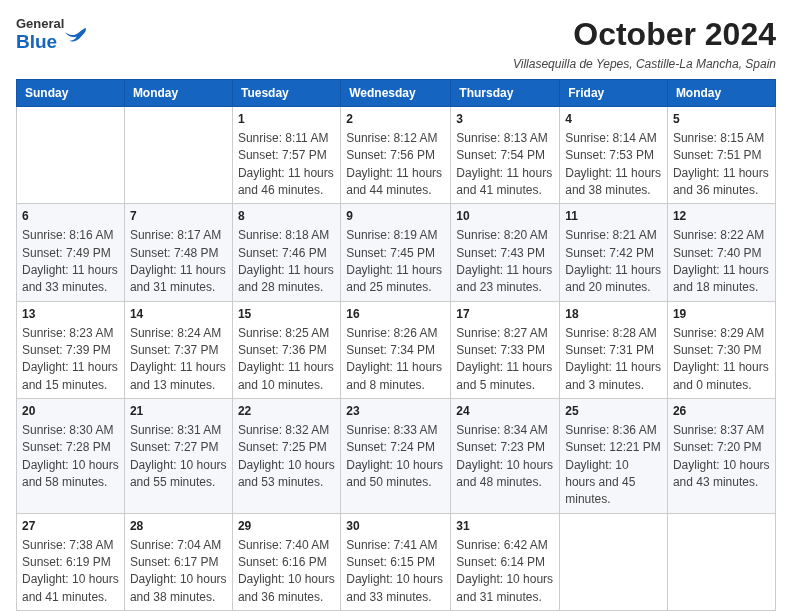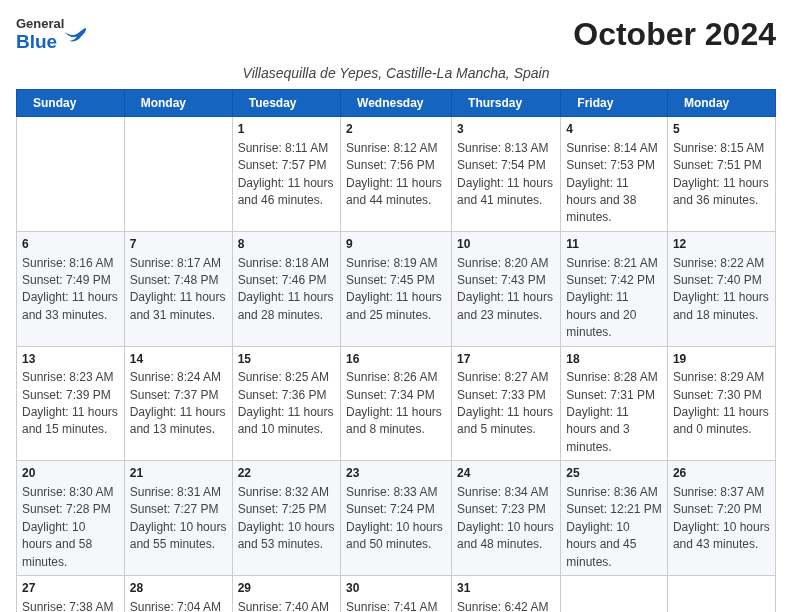--- a/index.html
+++ b/index.html
@@ -7,21 +7,21 @@
       font-family: Arial, sans-serif;
       background: #fff;
       width: 792px;
       min-height: 612px;
       padding: 16px;
     }
     .header-logo {
       display: flex;
       align-items: flex-start;
       justify-content: space-between;
-      margin-bottom: 12px;
+      margin-bottom: 4px;
     }
     .logo {
       display: flex;
       align-items: center;
       font-size: 13px;
       font-weight: bold;
       color: #1a1a2e;
     }
     .logo-general { color: #333; font-size: 13px; }
     .logo-blue { color: #1565c0; font-size: 19px; }
@@ -30,35 +30,35 @@
       height: 18px;
       margin-left: 1px;
     }
     .month-title {
       font-size: 32px;
       font-weight: bold;
       color: #222;
       text-align: left;
     }
     .location-title {
-      text-align: center;
-      font-size: 14px;
+      text-align: right;
+      font-size: 12px;
       color: #444;
       margin-bottom: 8px;
       font-style: italic;
     }
     .calendar-table {
       width: 100%;
       border-collapse: collapse;
       font-size: 10.5px;
     }
     .calendar-table thead tr th {
       background: #1565c0;
       color: #fff;
-      padding: 6px 16px;
+      padding: 6px 8px;
       text-align: left;
       font-size: 12px;
       font-weight: bold;
       border: 1px solid #1155aa;
     }
     .calendar-table tbody tr td {
       border: 1px solid #ccc;
       vertical-align: top;
       padding: 4px 5px;
       width: 113px;

